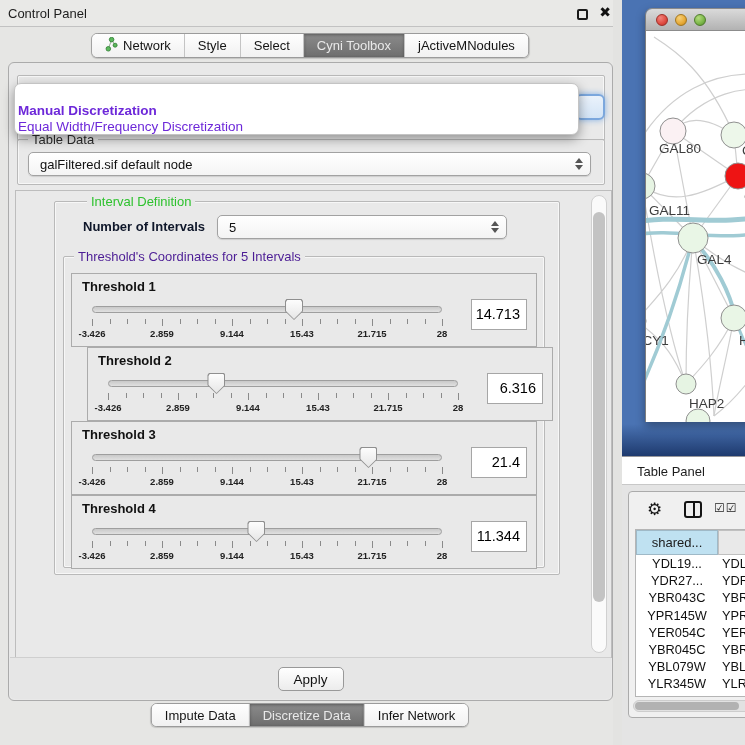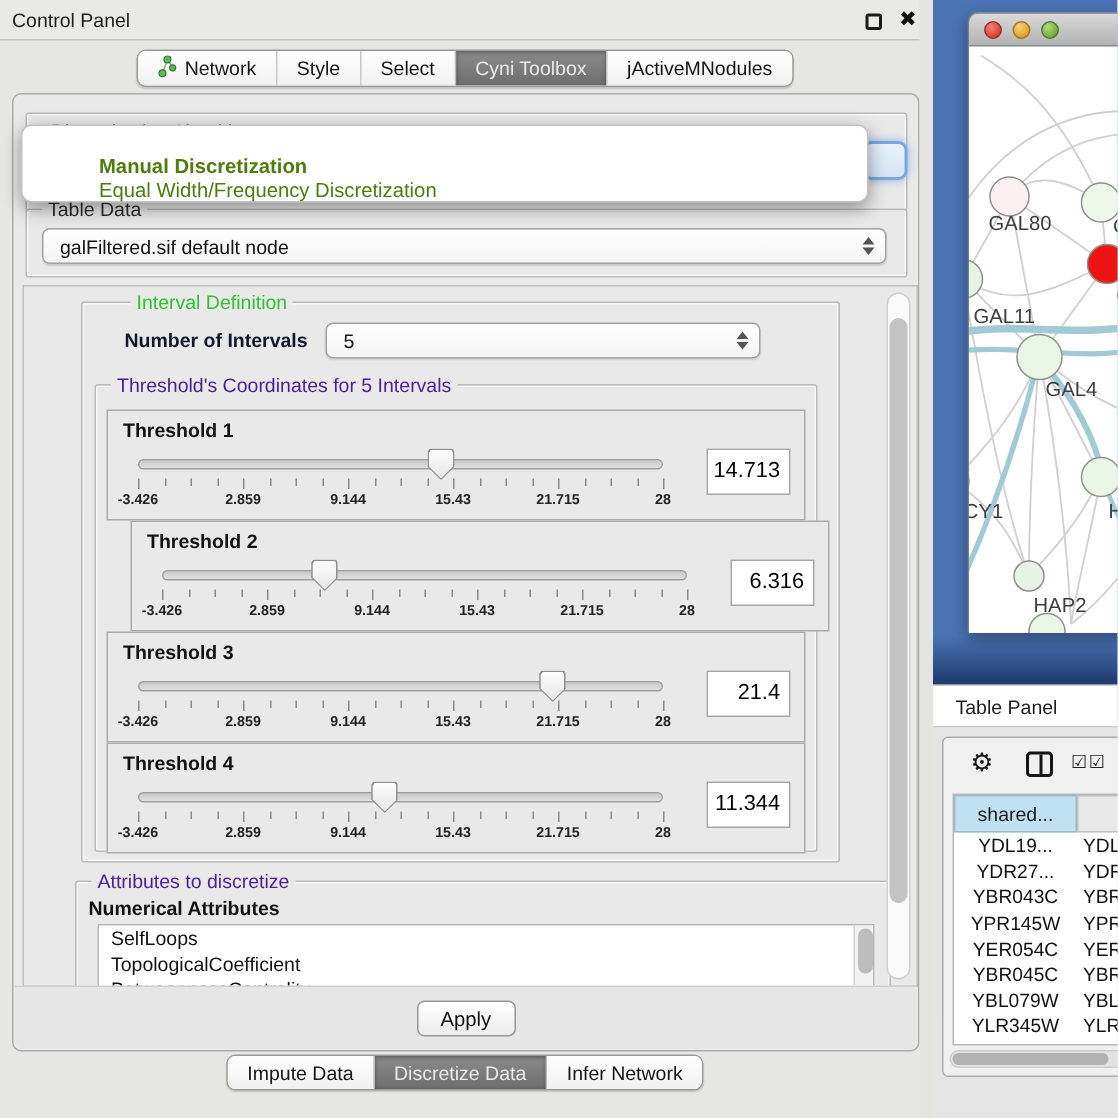--- a/index.html
+++ b/index.html
@@ -30,21 +30,21 @@
 
   .disc-frame { left:8px; top:12px; width:588px; height:66px; }
   .disc-title { position:absolute; left:16px; top:4px; font-size:13px; color:#2e2e2e; background:transparent; }
 
   
   .combo-stub { position:absolute; left:566px; top:31px; width:30px; height:26px; border-radius:6px; background:linear-gradient(#eaf2fb,#d3e4f6); border:2px solid #7ba7dd; box-shadow:0 0 6px #84b0e4; }
 
   
   .popup { position:absolute; left:5px; top:20px; width:565px; height:52px; background:#fff; border:1px solid #c4c4c4; border-radius:7px; box-shadow:0 4px 12px rgba(0,0,0,.38); z-index:30; }
   .popup-prompt { position:absolute; left:0; top:4px; width:100%; text-align:center; font-size:13px; color:#b9b9b9; }
-  .popup-item { position:absolute; left:3px; font-size:13.5px; color:#4d7c0f;margin-left:48px; }
+  .popup-item { position:absolute; left:3px; font-size:13.5px; color:#6d28d9; }
   .popup-item.b { font-weight:bold; top:19px; }
   .popup-item.r { top:35px; }
 
   .tabledata-frame { left:8px; top:76px; width:588px; height:46px; }
   .combobox { position:absolute; background:linear-gradient(#ffffff,#f4f4f4); border:1px solid #a2a2a2; border-radius:5px; box-shadow:0 1px 1px rgba(0,0,0,.12); font-size:13px; color:#111; }
   .combobox .cb-text { position:absolute; left:11px; top:4px; white-space:nowrap; }
   .combo-arrows { position:absolute; right:7px; top:50%; transform:translateY(-50%); width:8px; height:12px; }
   .combo-arrows:before { content:""; position:absolute; left:0; top:0; border-left:4px solid transparent; border-right:4px solid transparent; border-bottom:5px solid #555; }
   .combo-arrows:after { content:""; position:absolute; left:0; bottom:0; border-left:4px solid transparent; border-right:4px solid transparent; border-top:5px solid #555; }
   .td-combo { left:19px; top:89px; width:563px; height:24px; }
@@ -329,33 +329,20 @@
                     <div class="tick-label" style="left: 210px;">15.43</div>
                     <div class="tick-label" style="left: 280px;">21.715</div>
                     <div class="tick-label" style="left: 350px;">28</div>
                   </div>
                   <div class="t-value">11.344</div>
                 </div>
               </div>
           </div>
         </div>
 
-        <div class="etched attributes-frame">
-          <span class="frame-title blue">Attributes to discretize</span>
-          <span class="attr-bold-label">Numerical Attributes</span>
-          <div class="attr-list" id="attr-list">
-
-          <div class="attr-item">SelfLoops</div>
-              <div class="attr-item">TopologicalCoefficient</div>
-              <div class="attr-item">BetweennessCentrality</div>
-              <div class="attr-scrollbar">
-                <div class="thumb"></div>
-              </div>
-            </div>
-        </div>
 
         <div class="main-scrollbar">
             <div class="thumb"></div>
           </div>
       </div>
 
       <div class="apply-row">
         <button class="apply-btn">Apply</button>
       </div>
     </div>

